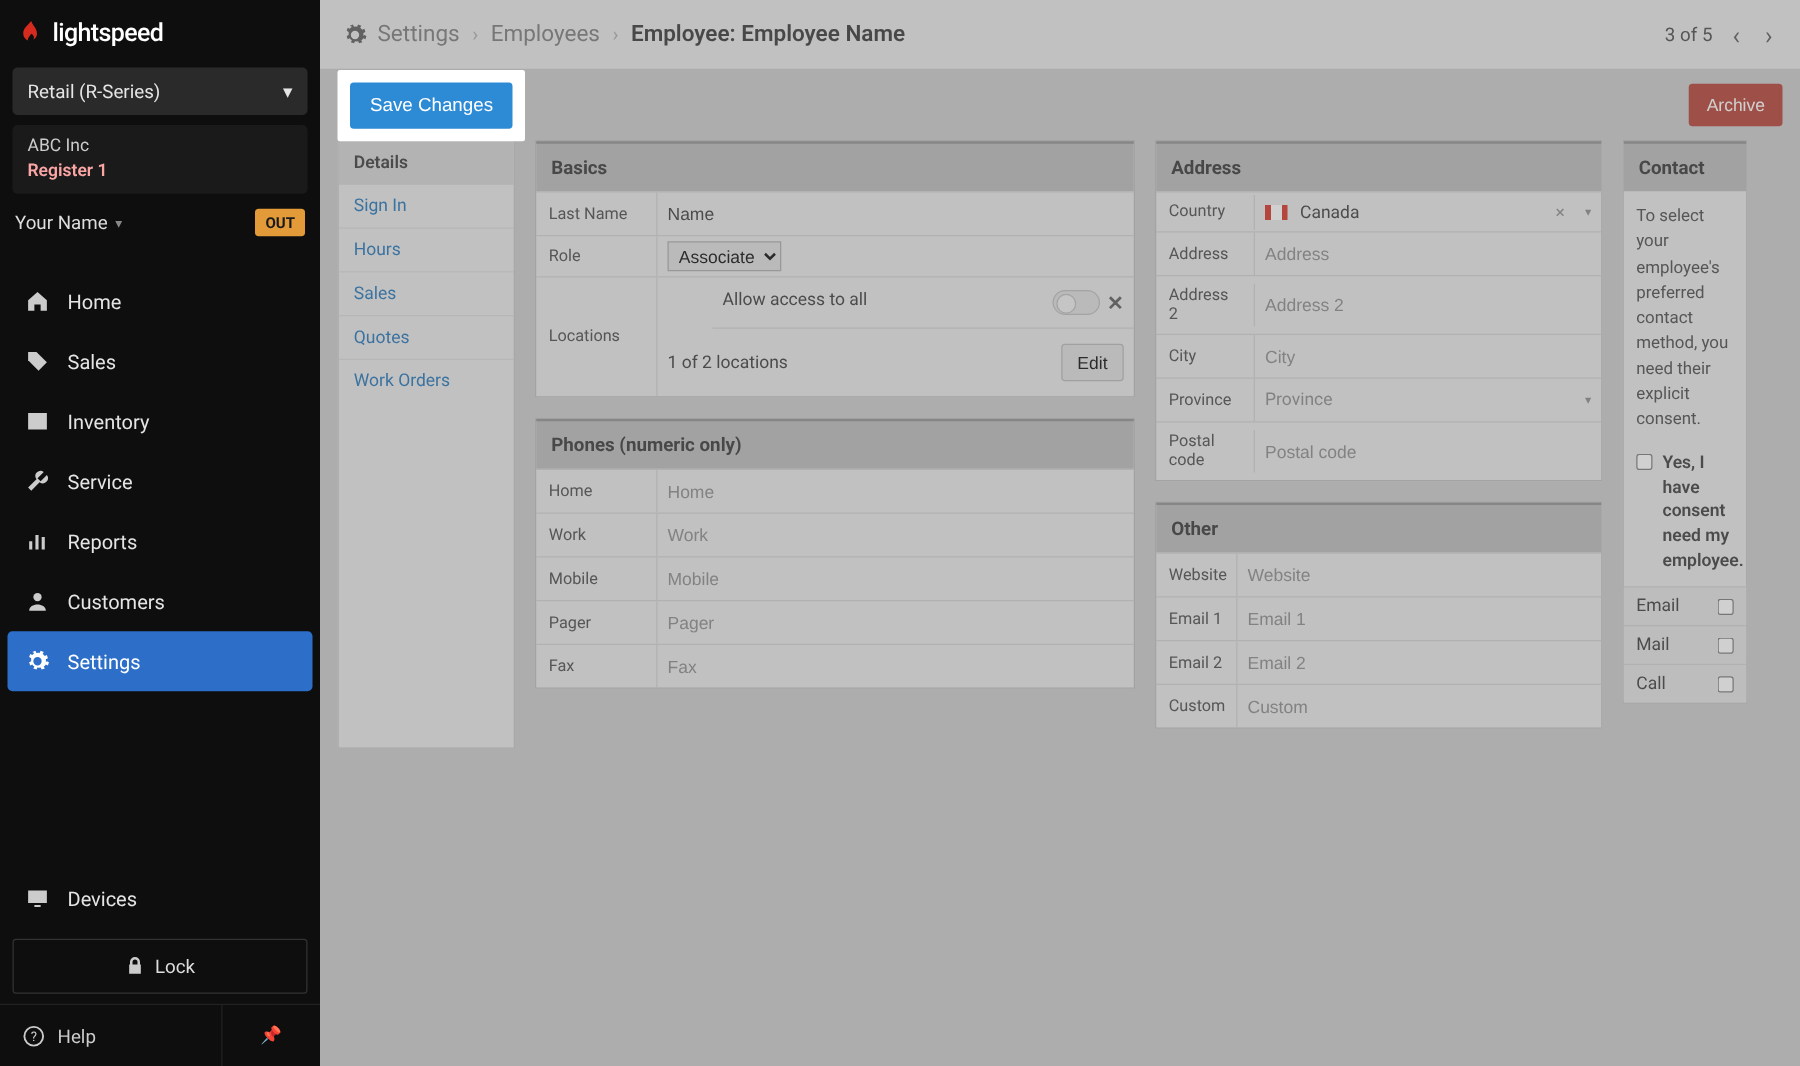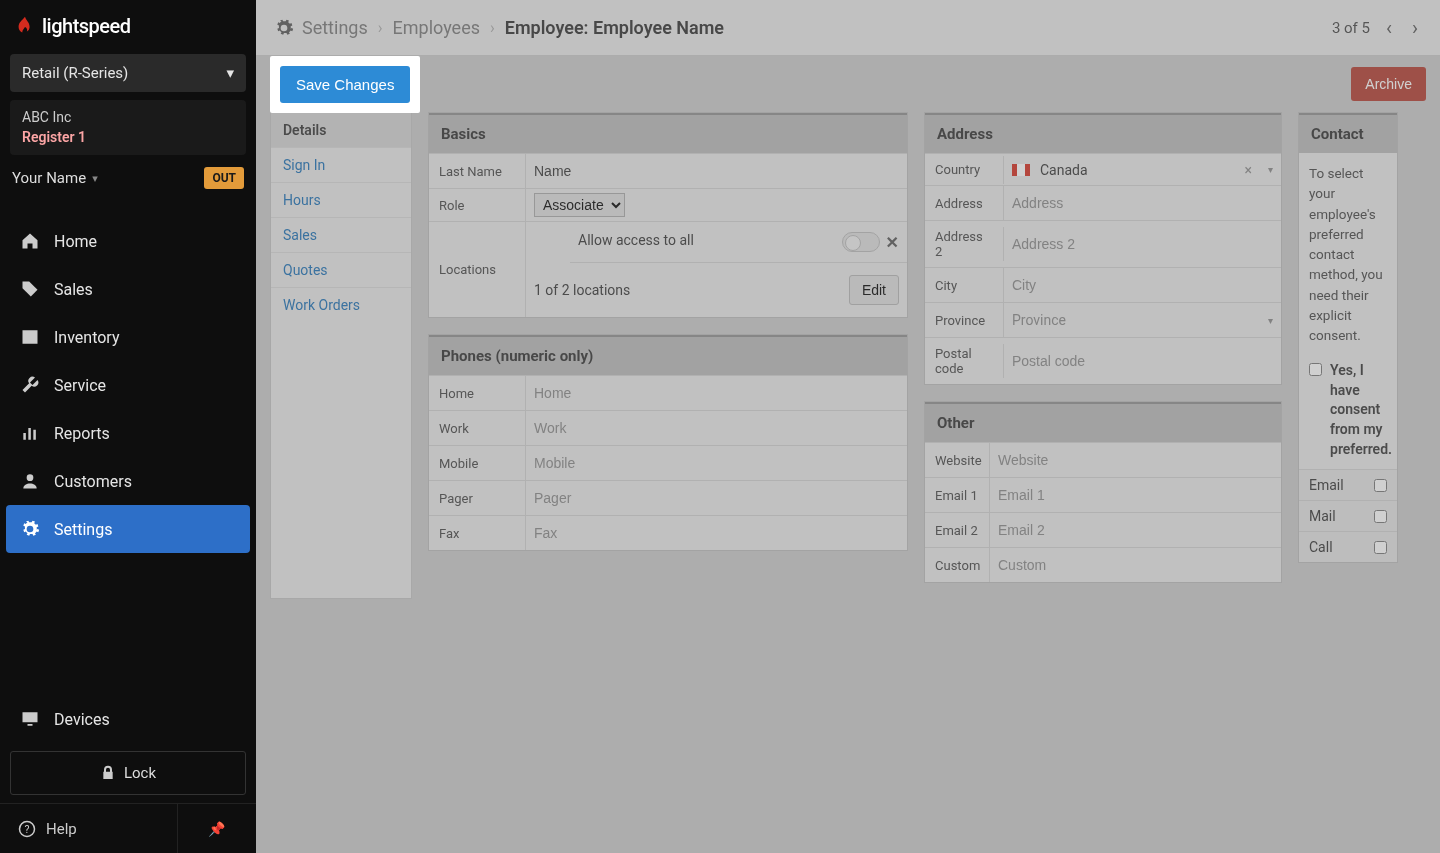--- a/index.html
+++ b/index.html
@@ -633,21 +633,21 @@
             </div>
         </div>
       </div>
 
       <div class="contact-col">
         <div class="contact-panel">
           <div class="panel-header">Contact</div>
           <div class="contact-text">To select your employee's preferred contact method, you need their explicit consent.</div>
           <div class="consent-row">
             <input type="checkbox" style="">
-            <label>Yes, I have consent from my preferred.</label>
+            <label>Yes, I have consent need my employee.</label>
           </div>
           <div class="method-row">
               <span>Email</span>
               <input type="checkbox" style="">
             </div>
           <div class="method-row">
               <span>Mail</span>
               <input type="checkbox" style="">
             </div>
           <div class="method-row">

